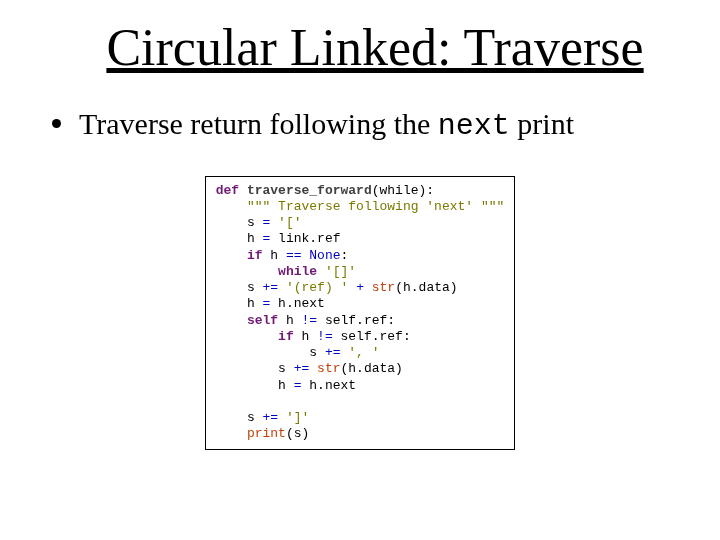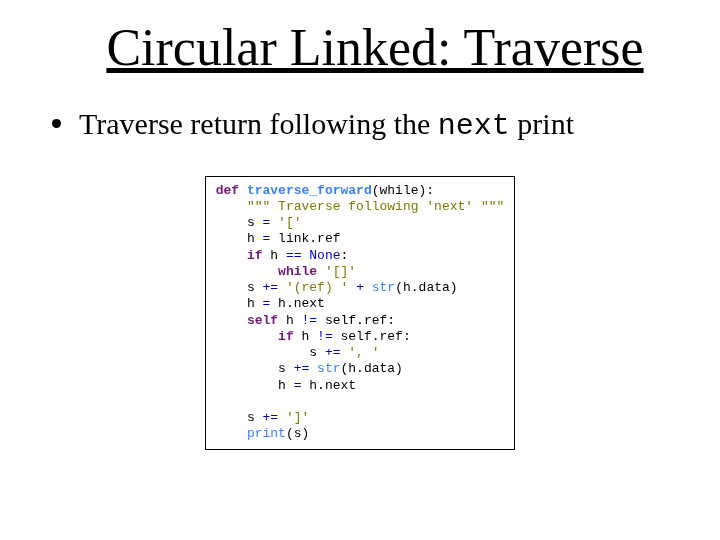--- a/index.html
+++ b/index.html
@@ -57,26 +57,26 @@
   .code-box {
     border: 1px solid #000;
     padding: 6px 10px 6px 10px;
     font-family: "Courier New", Courier, monospace;
     font-size: 13px;
     line-height: 1.25;
     white-space: pre;
     background: #fff;
   }
   .kw   { color: #701a75; font-weight: bold; }
-  .fn   { color: #3b82f6; font-weight: bold; font-family: Liberation Mono, monospace; }
+  .fn   { color: #404040; font-weight: bold; font-family: Liberation Mono, monospace; }
   .doc  { color: #7a7a00; }
   .str  { color: #7a7a00; }
   .op   { color: #0000c0; }
   .none { color: #0000c0; }
-  .call { color: #3b82f6; }
+  .call { color: #c2410c; }
 </style>
 </head>
 <body>
 
 <div class="slide">
 
   <h1 class="title">Circular Linked: Traverse</h1>
 
   <div class="bullet-row">
     <div class="dot"></div>

